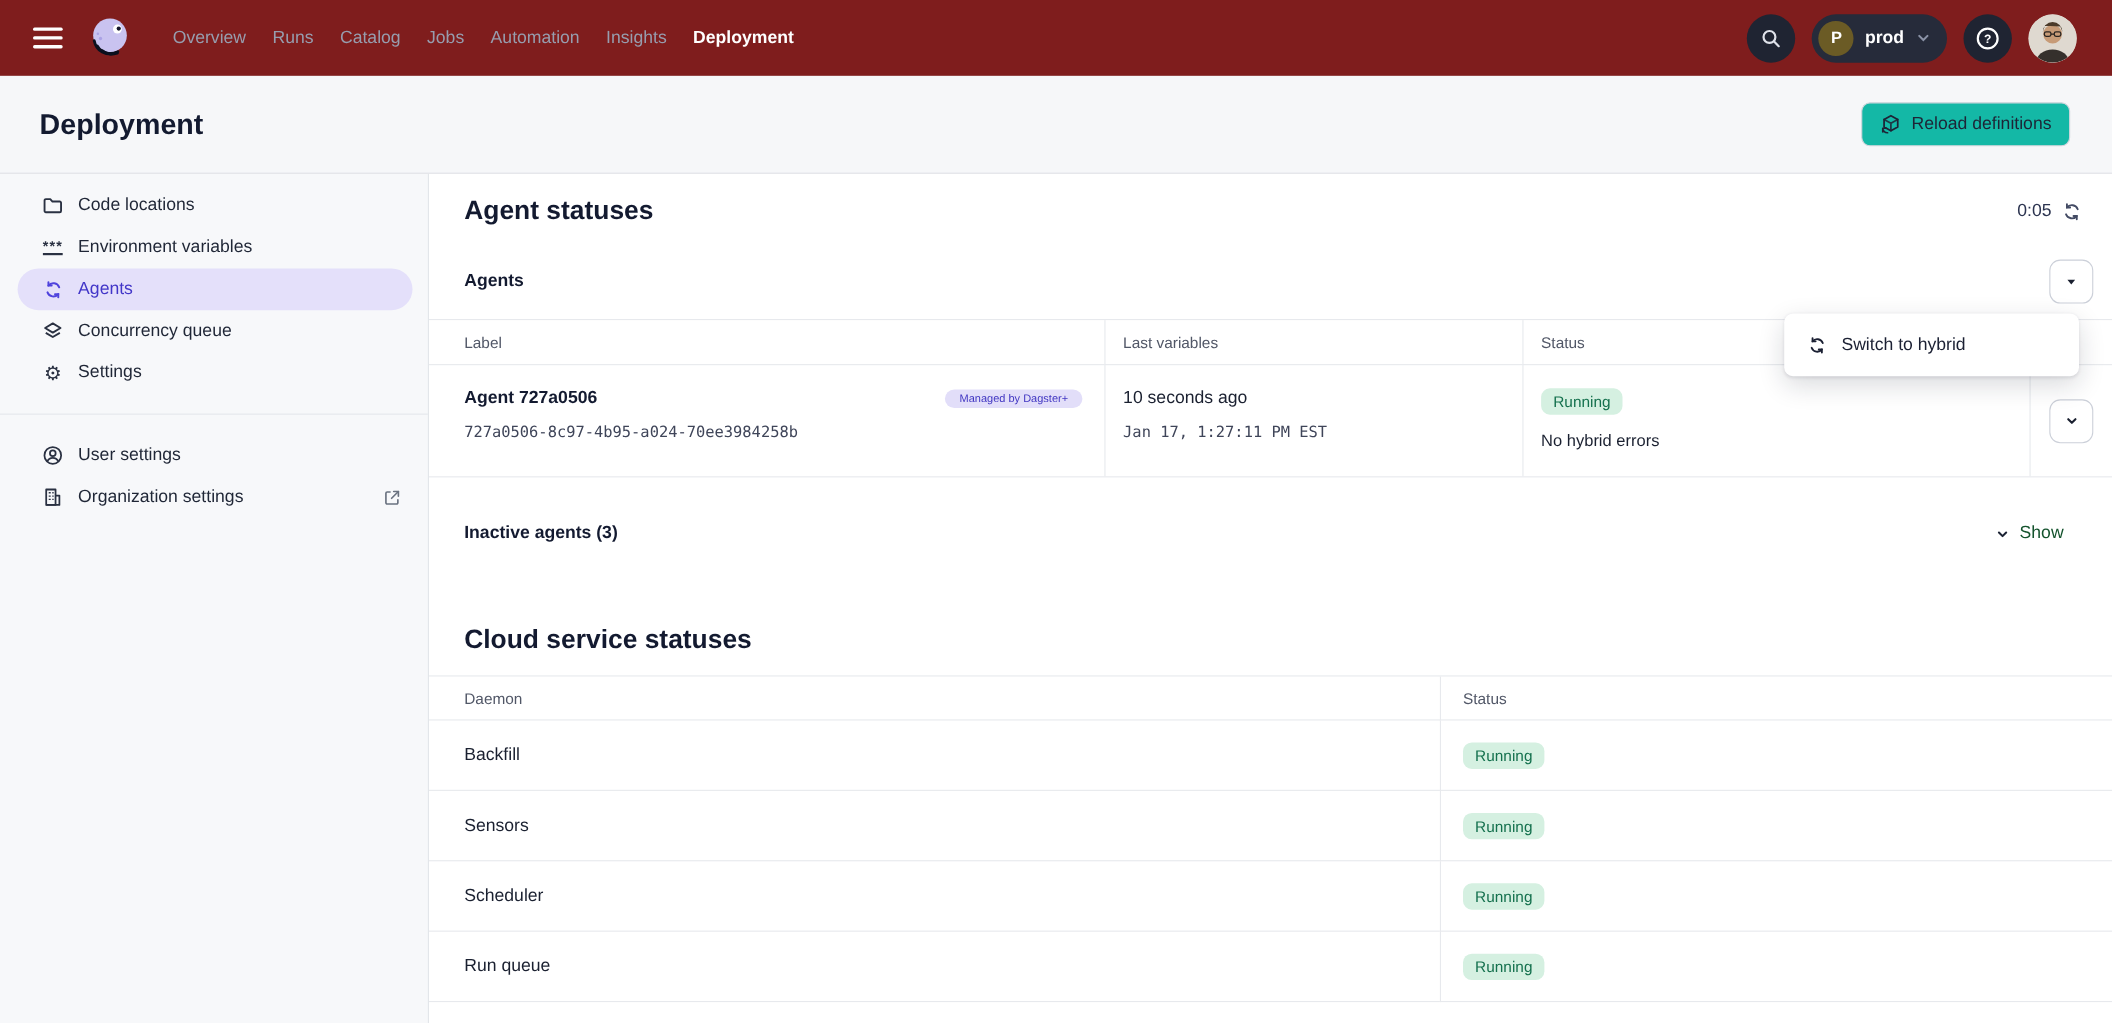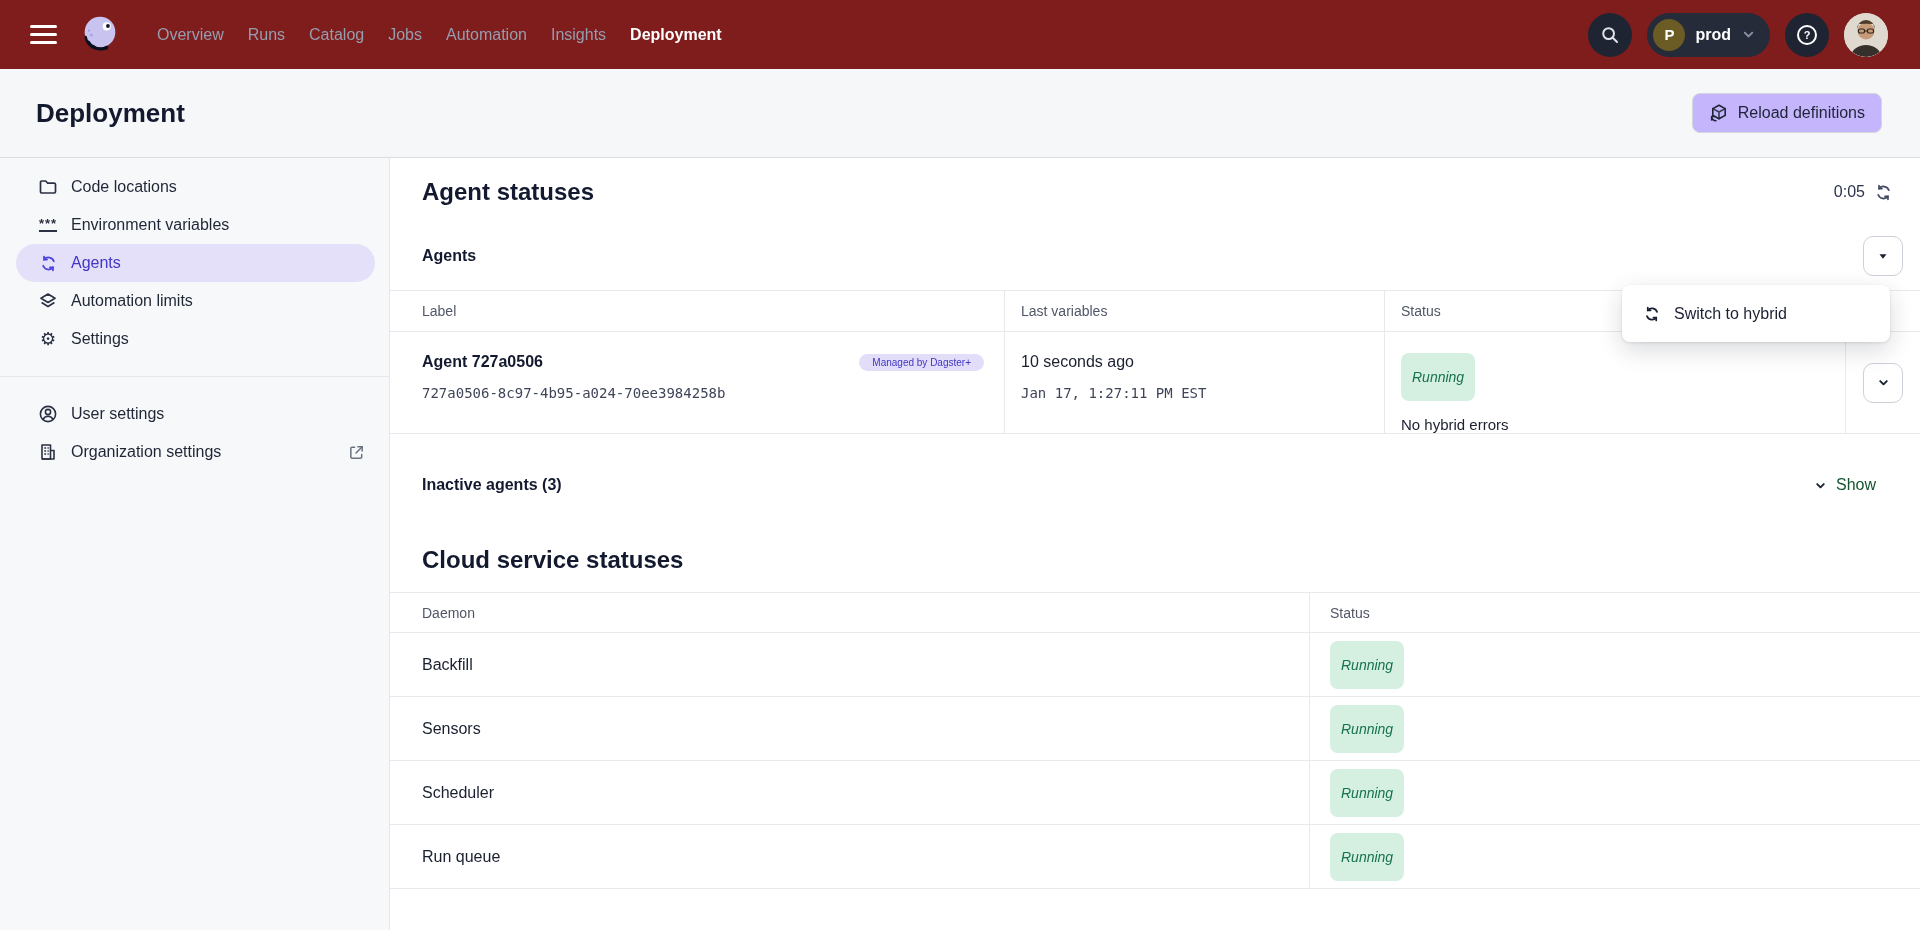--- a/index.html
+++ b/index.html
@@ -17,21 +17,21 @@
   .nav-right { margin-left:auto; display:flex; align-items:center; gap:15px; padding-right:32px; }
   .circle-btn { width:44px; height:44px; border-radius:50%; background:#1f2432; border:none; display:flex; align-items:center; justify-content:center; cursor:pointer; }
   .ws-pill { height:44px; border-radius:22px; background:#262b3a; border:none; display:flex; align-items:center; gap:10px; padding:0 14px 0 6px; cursor:pointer; }
   .ws-avatar { width:32px; height:32px; border-radius:50%; background:#6b5b25; color:#fff; font-size:15px; font-weight:700; display:flex; align-items:center; justify-content:center; }
   .ws-name { color:#fff; font-size:16px; font-weight:600; }
   .avatar-btn { width:44px; height:44px; border-radius:50%; overflow:hidden; border:none; padding:0; cursor:pointer; background:#dfd9d0; }
 
   
   .page-header { height:89px; background:#f6f7f9; border-bottom:1px solid #dadde3; display:flex; align-items:center; justify-content:space-between; padding:0 38px 0 36px; }
   .page-title { font-size:26px; font-weight:600; color:#131a30; }
-  .reload-btn { display:flex; align-items:center; gap:9px; background:#c4b5fd; border:1px solid #d3d6dd; border-radius:8px; height:40px; padding:0 16px; font-size:16px; color:#1e2436; font-family:inherit; cursor:pointer; }
+  .reload-btn { display:flex; align-items:center; gap:9px; background:#14b8a6; border:1px solid #d3d6dd; border-radius:8px; height:40px; padding:0 16px; font-size:16px; color:#1e2436; font-family:inherit; cursor:pointer; }
 
   
   .body { display:flex; height:772px; }
   .sidebar { width:390px; flex:0 0 390px; background:#f7f8fa; border-right:1px solid #e3e6ea; padding-top:10px; }
   .side-item { height:38px; margin:0 14px 0 16px; border-radius:19px; display:flex; align-items:center; gap:13px; padding:0 10px 0 22px; font-size:16px; color:#1f2636; cursor:pointer; }
   .side-item .sicon { width:20px; height:20px; display:flex; align-items:center; justify-content:center; color:#2a3142; flex:0 0 20px; }
   .side-item.selected { background:#e4e0fa; color:#4236c8; font-weight:500; }
   .side-item.selected .sicon { color:#4f43dd; }
   .side-divider { border-top:1px solid #e4e7ec; margin:18px 0; }
   .ext-icon { margin-left:auto; color:#6a7280; display:flex; }
@@ -51,28 +51,28 @@
   .th { height:41px; display:flex; align-items:center; font-size:14px; color:#515767; border-bottom:1px solid #e7e9ed; padding-left:16px; }
   .th.first, .td.first { padding-left:32px; }
   .bl { border-left:1px solid #e7e9ed; }
   .td { height:101px; padding:21px 16px 0 16px; }
   .agent-name-line { display:flex; align-items:center; }
   .agent-name { font-size:16px; font-weight:700; color:#131a30; }
   .badge-purple { margin-left:auto; margin-right:4px; background:#e2def9; color:#4136c2; font-size:10px; padding:3px 13px; border-radius:13px; white-space:nowrap; }
   .mono { font-family:"DejaVu Sans Mono", monospace; font-size:14px; color:#3f4559; }
   .line2 { margin-top:14px; }
   .hb-rel { font-size:16px; color:#1a2030; }
-  .pill-green { display:inline-block; background:#d5f0e1; color:#15714e; font-size:14px; padding:16px 11px; border-radius:8px;font-style:italic; }
+  .pill-green { display:inline-block; background:#d5f0e1; color:#15714e; font-size:14px; padding:4px 11px; border-radius:8px; }
   .status-note { margin-top:15px; font-size:15px; color:#1a2030; }
   .td.actions { display:flex; align-items:center; justify-content:center; padding:0; }
 
   .inactive-row { display:flex; align-items:center; justify-content:space-between; margin:42px 44px 0 32px; }
   .show-toggle { display:flex; align-items:center; gap:8px; background:none; border:none; font-family:inherit; font-size:16px; color:#14532d; cursor:pointer; }
 
-  .cloud-title { margin:52px 0 0 32px; }
+  .cloud-title { margin:74px 0 0 32px; }
   .cloud-table { margin-top:18px; display:grid; grid-template-columns:919px 1fr; border-top:1px solid #e7e9ed; }
   .cth { height:40px; display:flex; align-items:center; font-size:14px; color:#515767; border-bottom:1px solid #e7e9ed; }
   .cth.first { padding-left:32px; }
   .cth.second, .ctd.second { padding-left:20px; }
   .ctd { height:64px; display:flex; align-items:center; border-bottom:1px solid #e7e9ed; font-size:16px; color:#1a2030; }
   .ctd.first { padding-left:32px; }
 
   .popover { position:absolute; top:127px; right:30px; width:268px; height:57px; background:#fff; border-radius:8px; box-shadow:0 1px 3px rgba(16,22,43,.10), 0 8px 24px rgba(16,22,43,.16); display:flex; align-items:flex-end; z-index:6; }
   .menu-item { display:flex; align-items:center; gap:13px; padding:0 16px 0 21px; width:100%; height:100%; background:none; border:none; font-family:inherit; font-size:16px; color:#1b2033; cursor:pointer; }
   .menu-item .micon { display:flex; color:#1b2033; }
@@ -198,21 +198,21 @@
       </span>
       <span>Agents</span>
     </div>
     <div class="side-item">
       <span class="sicon">
         <svg viewBox="0 0 20 20" width="20" height="20" fill="none" stroke="currentColor" stroke-width="1.7" stroke-linejoin="round">
           <path d="M10 3 17 7.2 10 11.4 3 7.2z"></path>
           <path d="M3.6 11.6 10 15.4l6.4-3.8"></path>
         </svg>
       </span>
-      <span>Automation limits</span>
+      <span>Concurrency queue</span>
     </div>
     <div class="side-item">
       <span class="sicon" style="font-size:18px; line-height:20px;">⚙</span>
       <span>Settings</span>
     </div>
 
     <div class="side-divider"></div>
 
     <div class="side-item">
       <span class="sicon">

